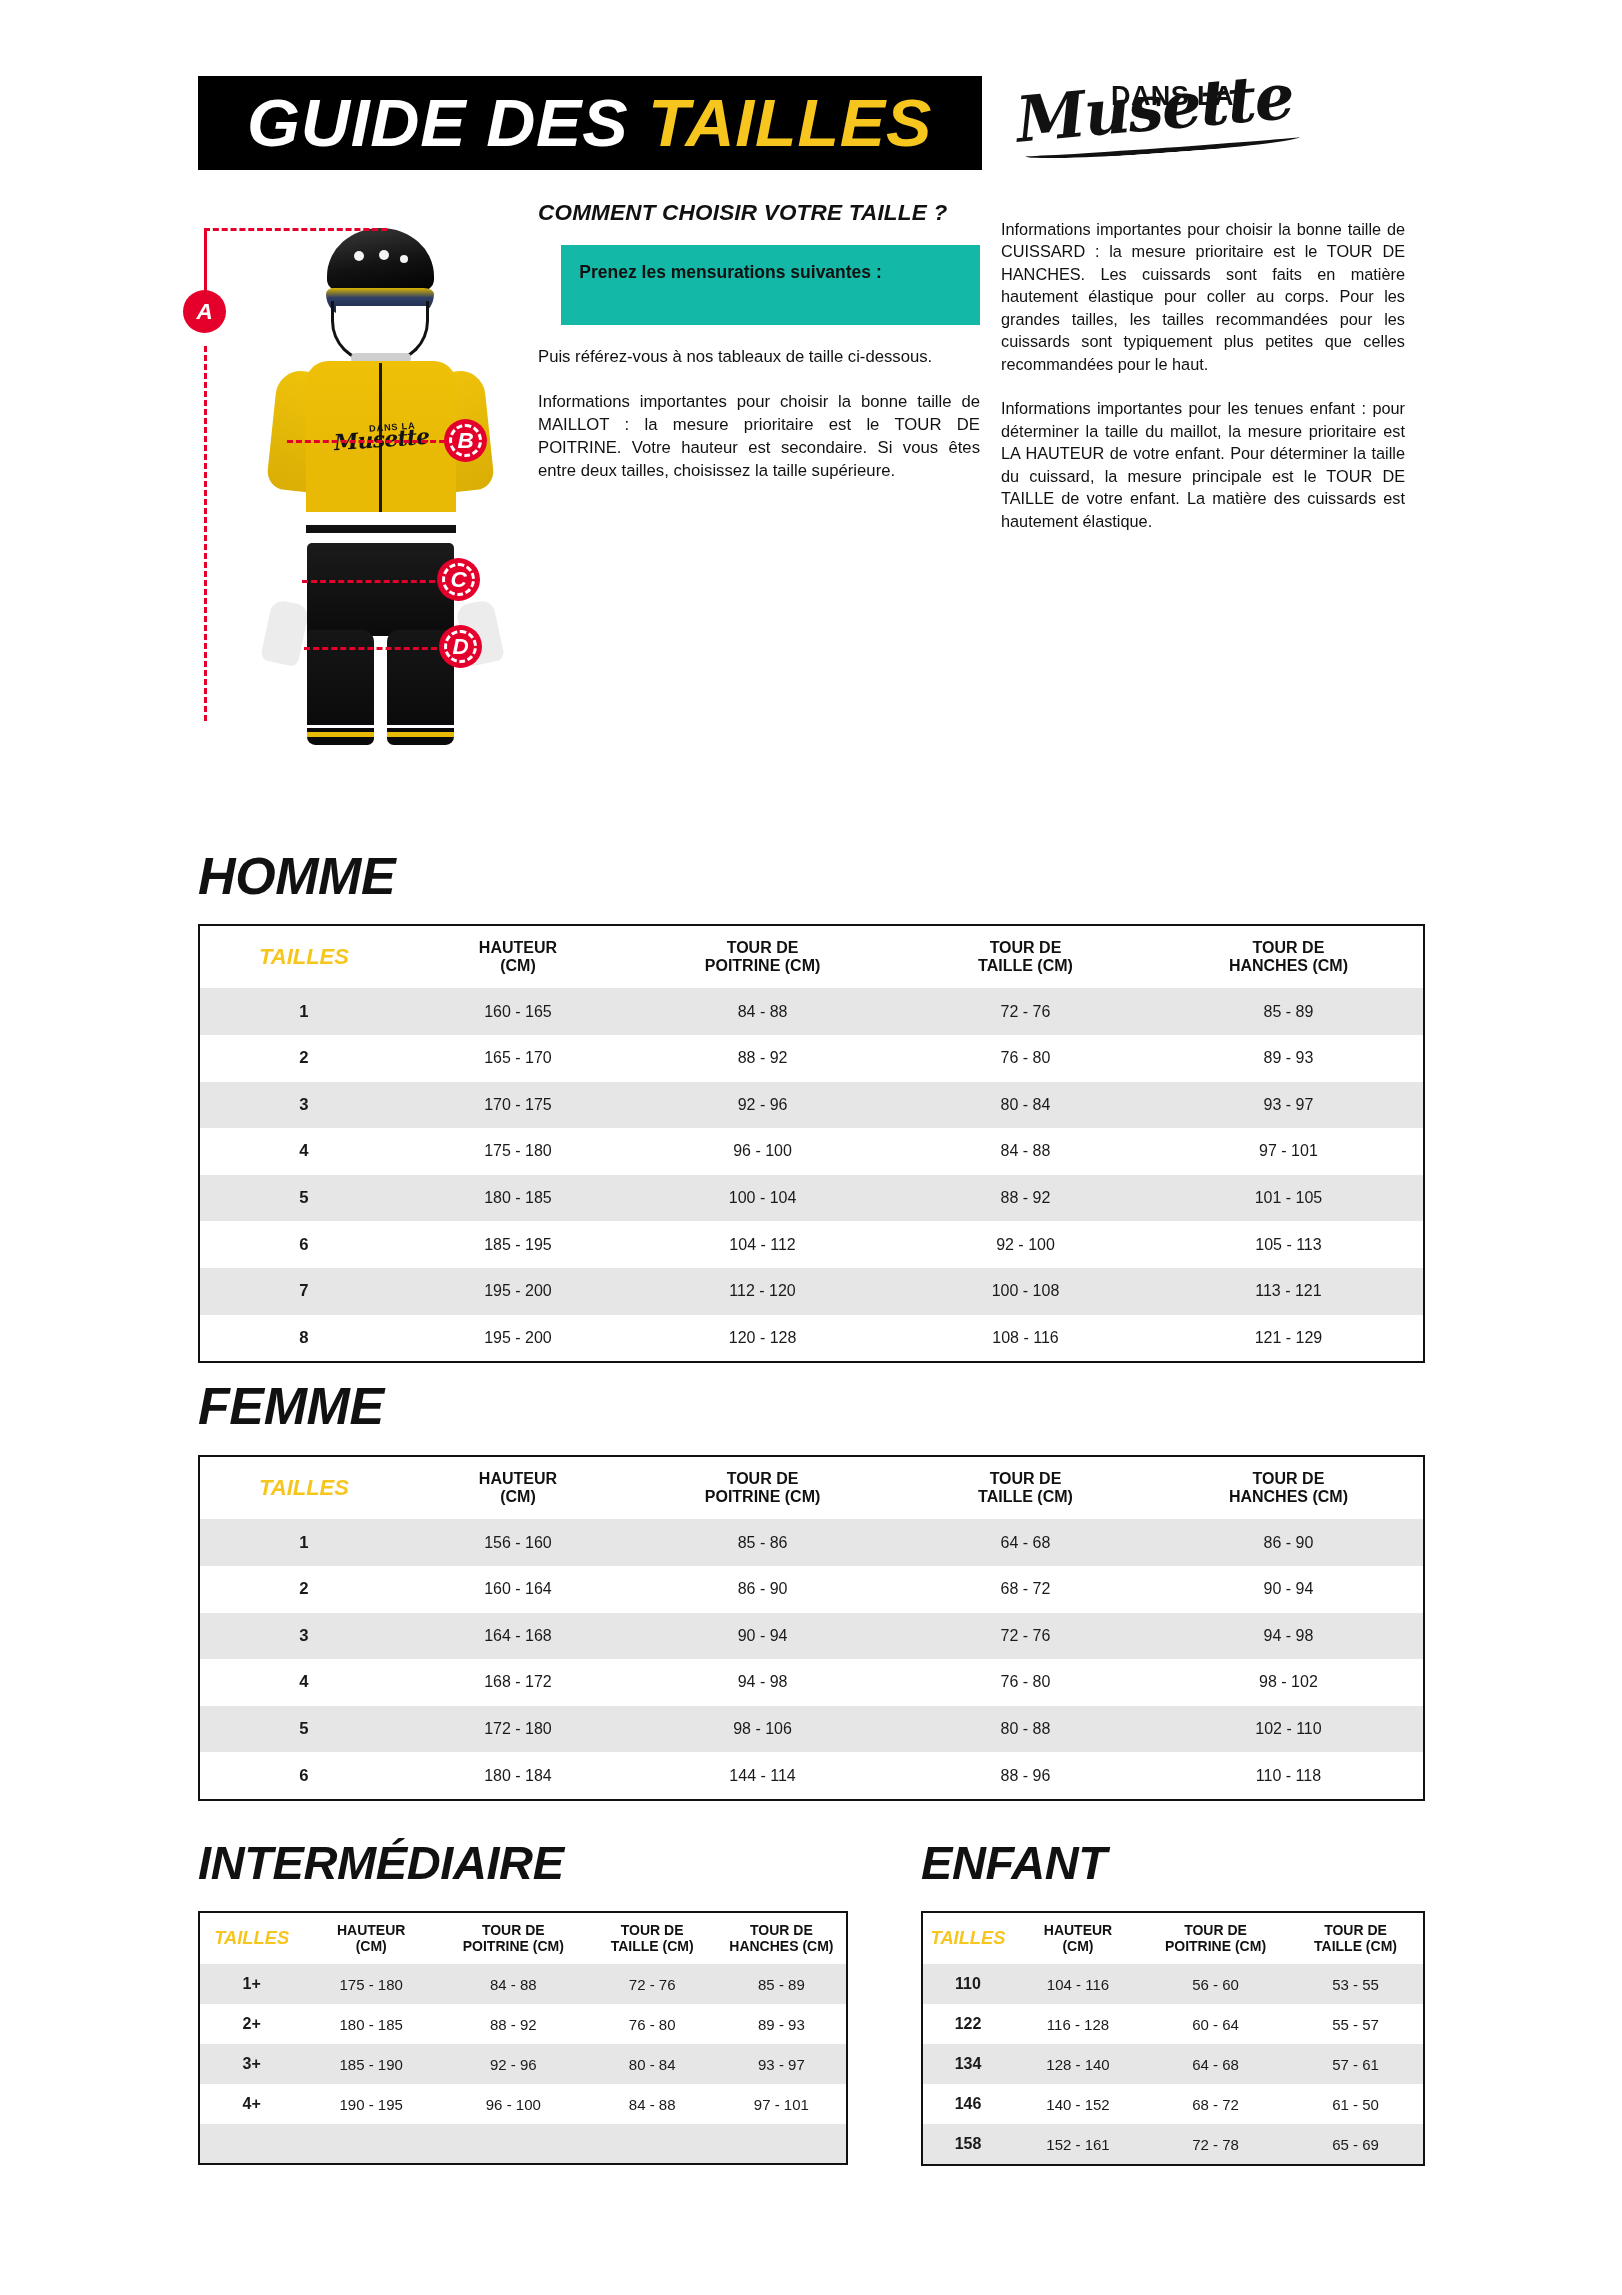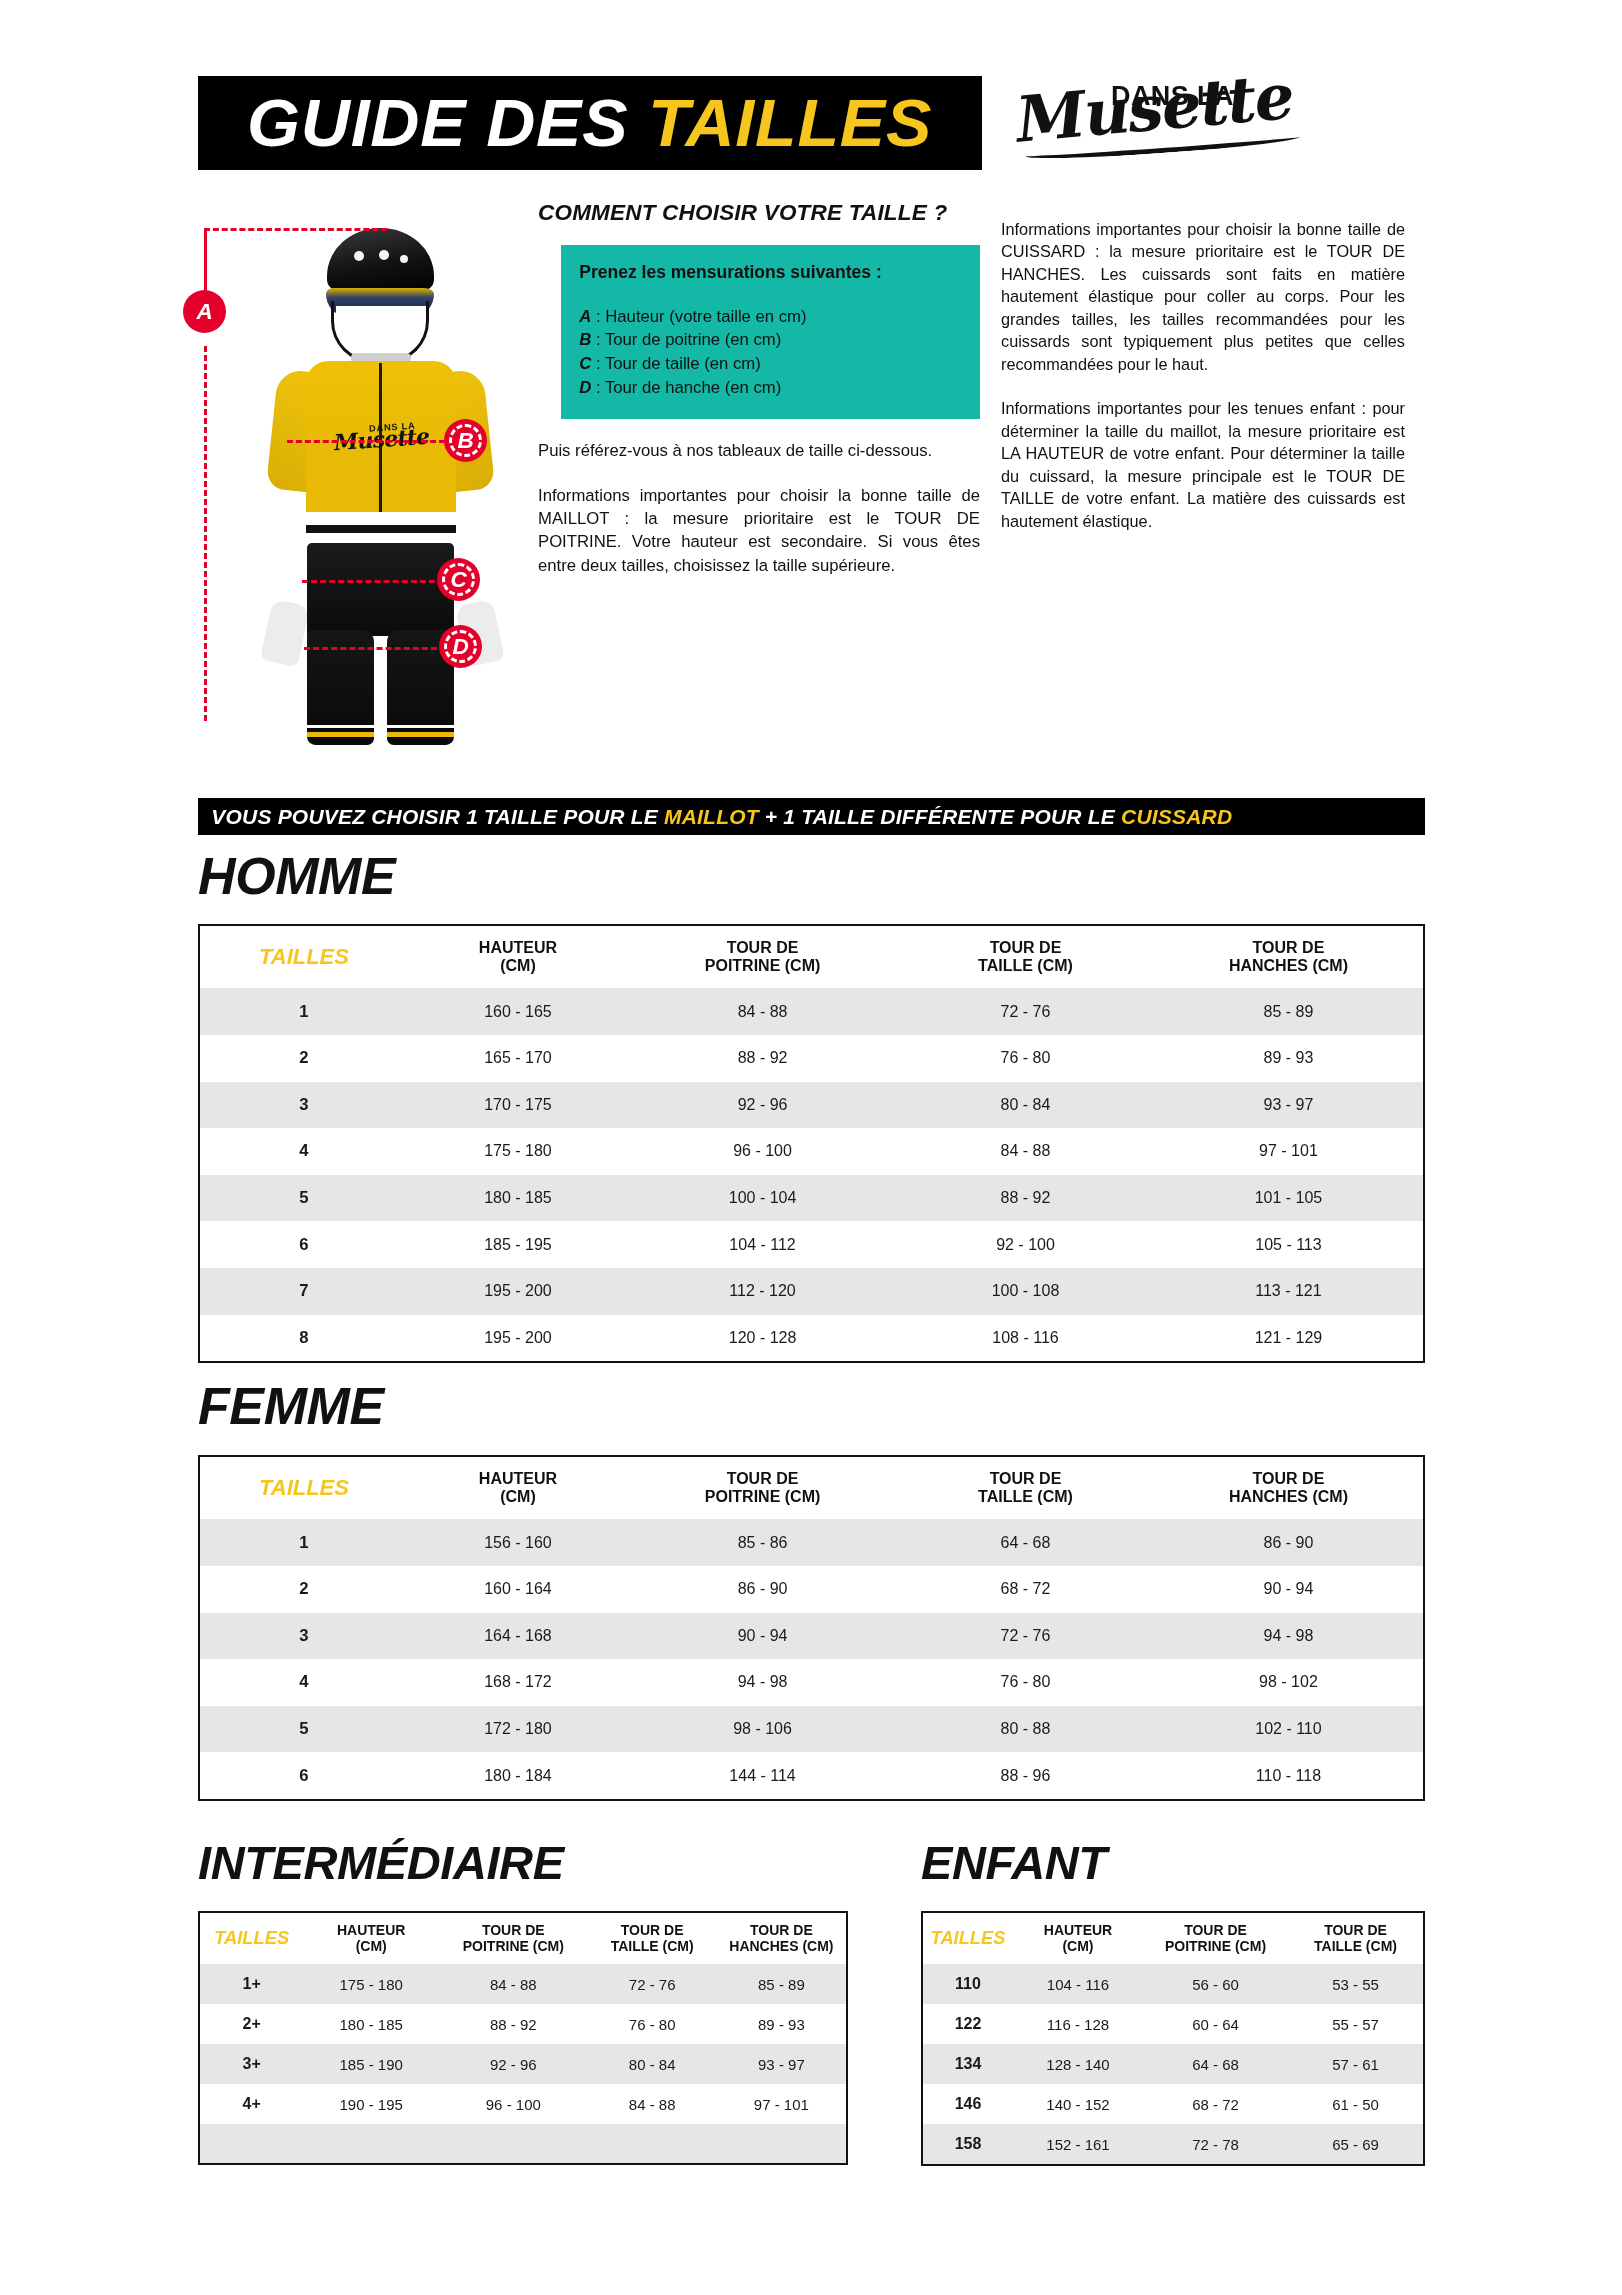--- a/index.html
+++ b/index.html
@@ -274,41 +274,32 @@
     <div class="marker ring" style="left:260px;top:412px;">
         <span>D</span>
       </div>
   </div>
 
   <div class="col-mid">
     <div class="h-choisir">COMMENT CHOISIR VOTRE TAILLE ?</div>
 
     <div class="grey-box">
       <div class="lead">Prenez les mensurations suivantes :</div>
-      <ul>
-        <li><b>A</b><span> : Hauteur (votre taille en cm)</span></li>
-        <li><b>B</b><span> : Tour de poitrine (en cm)</span></li>
-        <li><b>C</b><span> : Tour de taille (en cm)</span></li>
-        <li><b>D</b><span> : Tour de hanche (en cm)</span></li>
-      </ul>
     </div>
 
     <p class="para first">Puis référez-vous à nos tableaux de taille ci-dessous.</p>
 
     <p class="para"><b>Informations importantes pour choisir la bonne taille de MAILLOT :</b><span> la mesure prioritaire est le TOUR DE POITRINE. Votre hauteur est secondaire. Si vous êtes entre deux tailles, choisissez la taille supérieure.</span></p>
   </div>
 
   <div class="col-right">
     <p class="para first"><b>Informations importantes pour choisir la bonne taille de CUISSARD :</b><span> la mesure prioritaire est le TOUR DE HANCHES. Les cuissards sont faits en matière hautement élastique pour coller au corps. Pour les grandes tailles, les tailles recommandées pour les cuissards sont typiquement plus petites que celles recommandées pour le haut.</span></p>
     <p class="para"><b>Informations importantes pour les tenues enfant :</b><span> pour déterminer la taille du maillot, la mesure prioritaire est LA HAUTEUR de votre enfant. Pour déterminer la taille du cuissard, la mesure principale est le TOUR DE TAILLE de votre enfant. La matière des cuissards est hautement élastique.</span></p>
   </div>
 
-  <div class="notice">
-    <div class="n"><span>VOUS POUVEZ CHOISIR 1 TAILLE POUR LE </span><span class="hl">MAILLOT</span><span> + 1 TAILLE DIFFÉRENTE POUR LE </span><span class="hl">CUISSARD</span></div>
-  </div>
 
   <div class="sect-title" style="left:198px;top:850px;">HOMME</div>
   <div class="tbl-wrap" style="left:198px;top:924px;width:1227px;">
     <table class="sz">
       <colgroup>
           <col style="width:17%">
           <col style="width:18%">
           <col style="width:22%">
           <col style="width:21%">
           <col style="width:22%">

